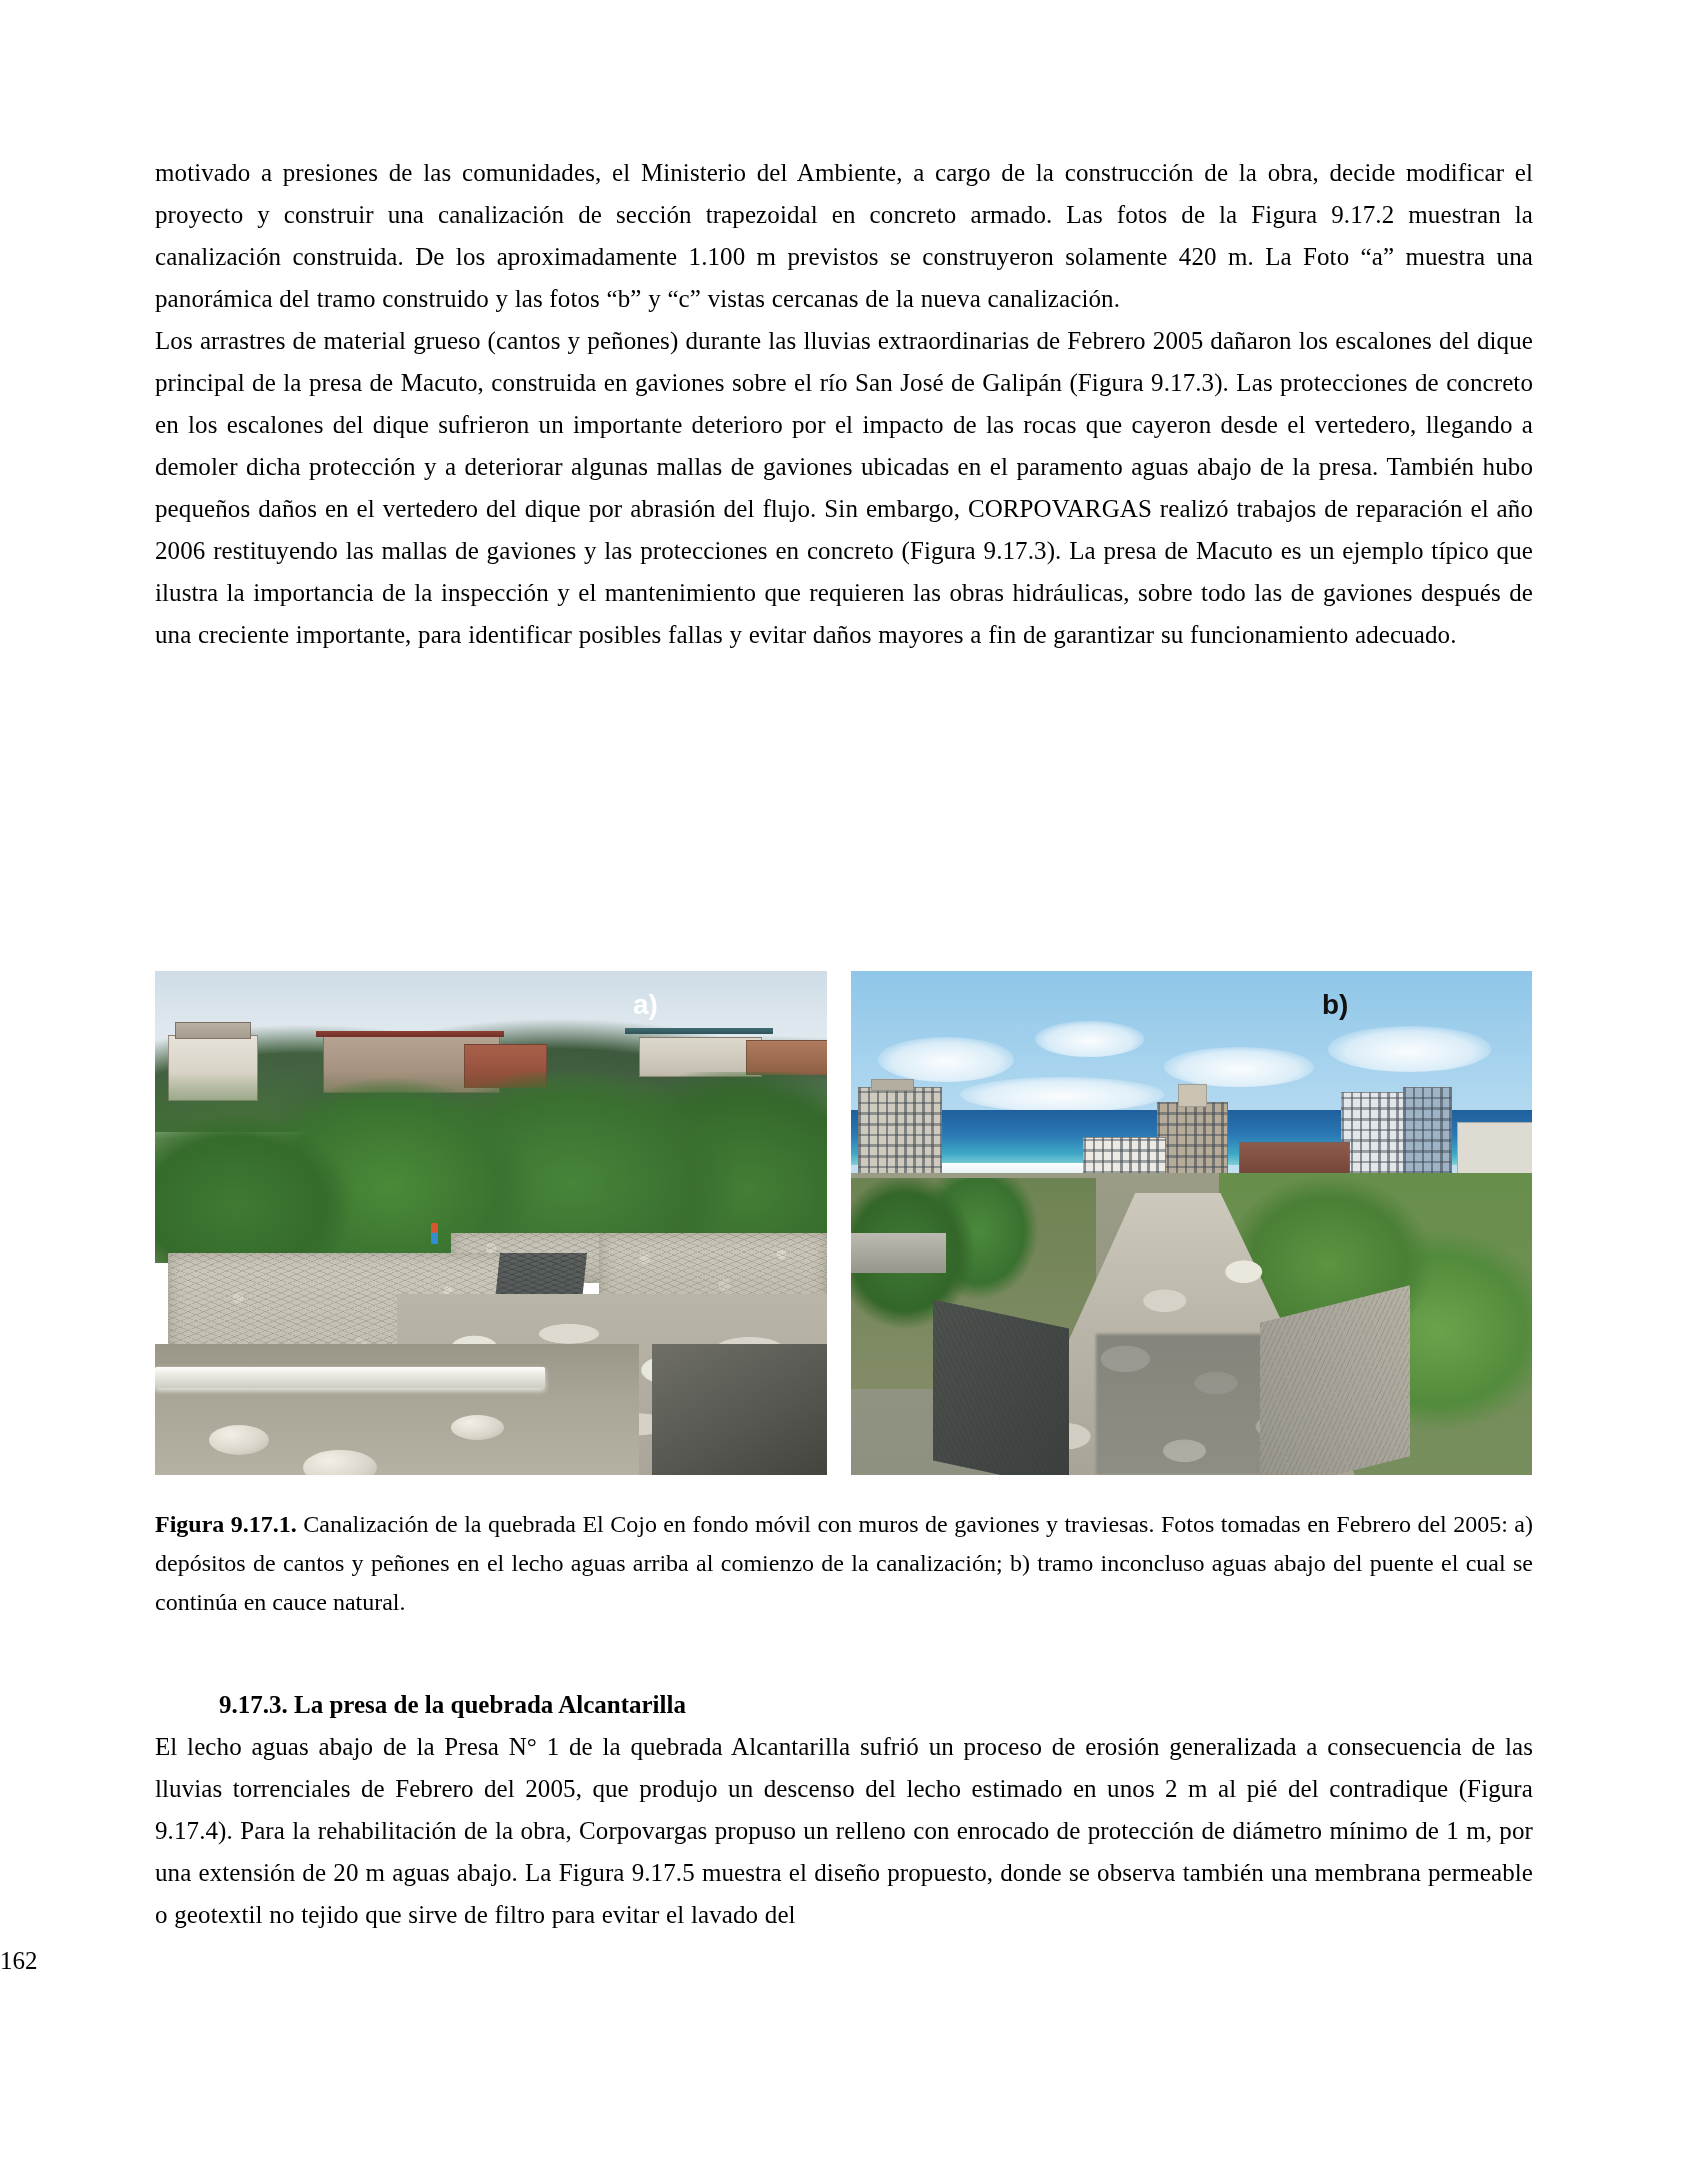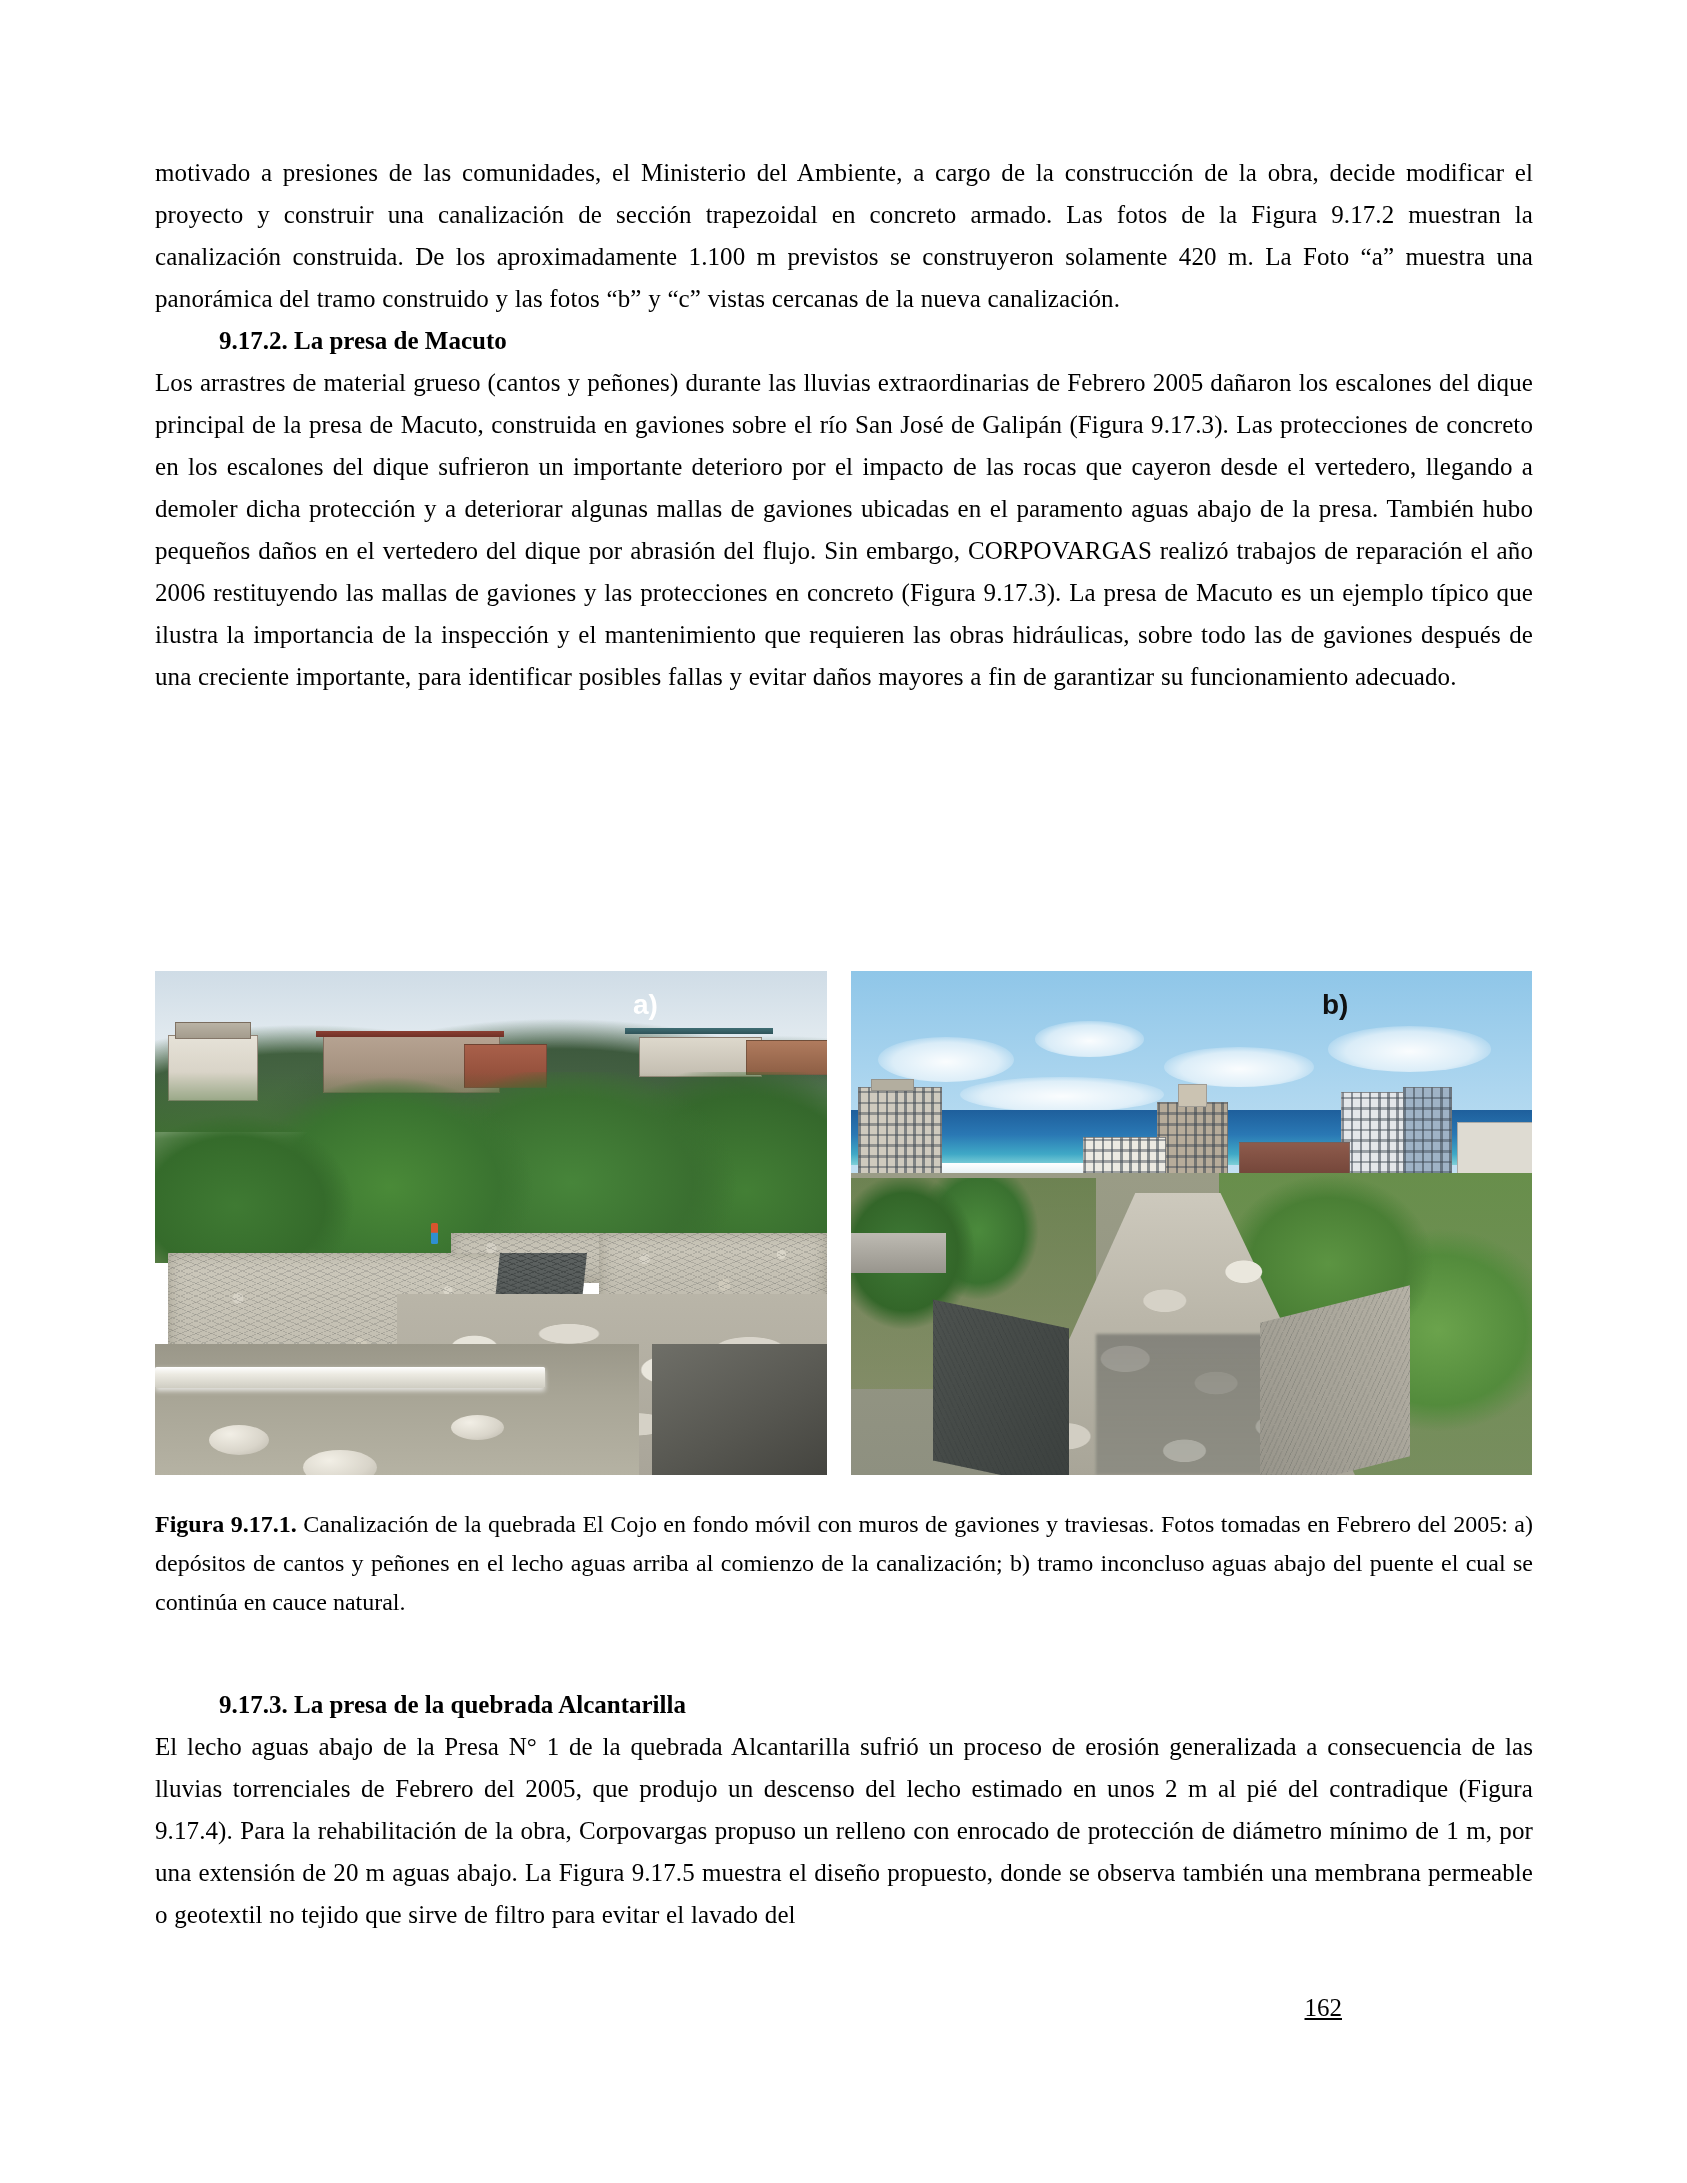--- a/index.html
+++ b/index.html
@@ -265,34 +265,32 @@
 
   .tail {
     position: absolute;
     left: 155px;
     top: 1684px;
     width: 1378px;
   }
   .page-number {
     position: absolute;
     left: 0; right: 0;
-    top: 1994px;
-    text-align: right;
+    top: 1947px;
+    text-align: left;
     font-size: 25px;
-    text-decoration: underline;
   }
 </style>
 </head>
 <body>
 
 <div class="page">
 
   <div class="content">
     <p class="body-text">motivado a presiones de las comunidades, el Ministerio del Ambiente, a cargo de la construcción de la obra,  decide modificar el proyecto y construir una canalización de sección trapezoidal en concreto armado. Las fotos de la Figura 9.17.2 muestran la canalización construida. De los aproximadamente 1.100 m previstos se construyeron solamente 420 m. La Foto “a” muestra una panorámica del tramo construido y las fotos “b” y “c”  vistas cercanas de la nueva canalización.</p>
-    <h3 class="section-heading">9.17.2. La presa de Macuto</h3>
     <p class="body-text">Los arrastres de material grueso (cantos y peñones) durante las lluvias extraordinarias de Febrero 2005 dañaron los escalones del dique principal de la presa de Macuto, construida en gaviones sobre el río San José de Galipán (Figura 9.17.3). Las protecciones de concreto en los escalones del dique sufrieron un importante deterioro por el impacto de las rocas que cayeron desde el vertedero, llegando a demoler dicha protección y a deteriorar algunas mallas de gaviones ubicadas en el paramento aguas abajo de la presa. También hubo pequeños daños en el vertedero del dique por abrasión del flujo. Sin embargo, CORPOVARGAS realizó trabajos de reparación el año 2006 restituyendo las mallas de gaviones y las protecciones en concreto (Figura 9.17.3).  La presa de Macuto es un ejemplo típico que ilustra la importancia de la inspección y el mantenimiento que requieren las obras hidráulicas, sobre todo las de gaviones después de una creciente importante, para identificar posibles fallas y evitar daños mayores a fin de garantizar su funcionamiento adecuado.</p>
   </div>
 
   <div class="figure-block">
 
     <div class="photo photo-a">
       <div class="photo-inner">
         <div class="a-sky"></div>
         <div class="a-mountain"></div>
 

